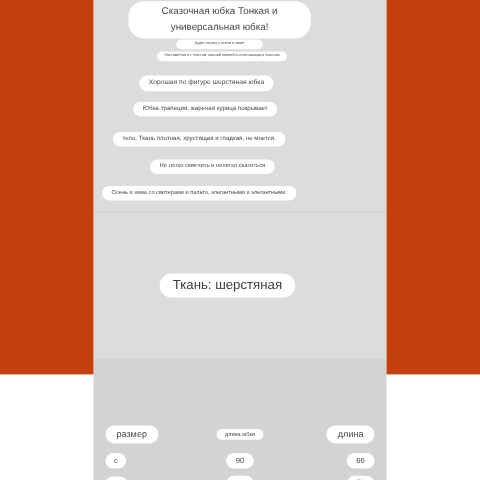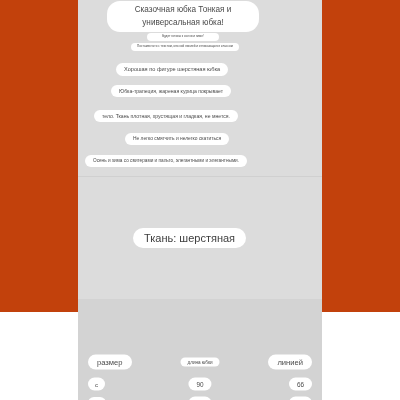--- a/index.html
+++ b/index.html
@@ -196,21 +196,21 @@
 
   <div class="section-fabric"></div>
 
   <div class="b-fabric">Ткань: шерстяная</div>
 
   <div class="section-table"></div>
 
   <div class="t-row hdr row-hdr">
     <div class="t-cell col-size">размер</div>
     <div class="t-cell col-len">длина юбки</div>
-    <div class="t-cell col-waist">линией</div>
+    <div class="t-cell col-waist">длина</div>
   </div>
 
   <div class="t-row r1 row-1">
     <div class="t-cell col-size">с</div>
     <div class="t-cell col-len">90</div>
     <div class="t-cell col-waist">66</div>
   </div>
 
   <div class="t-row r2 row-2">
     <div class="t-cell col-size">м</div>

